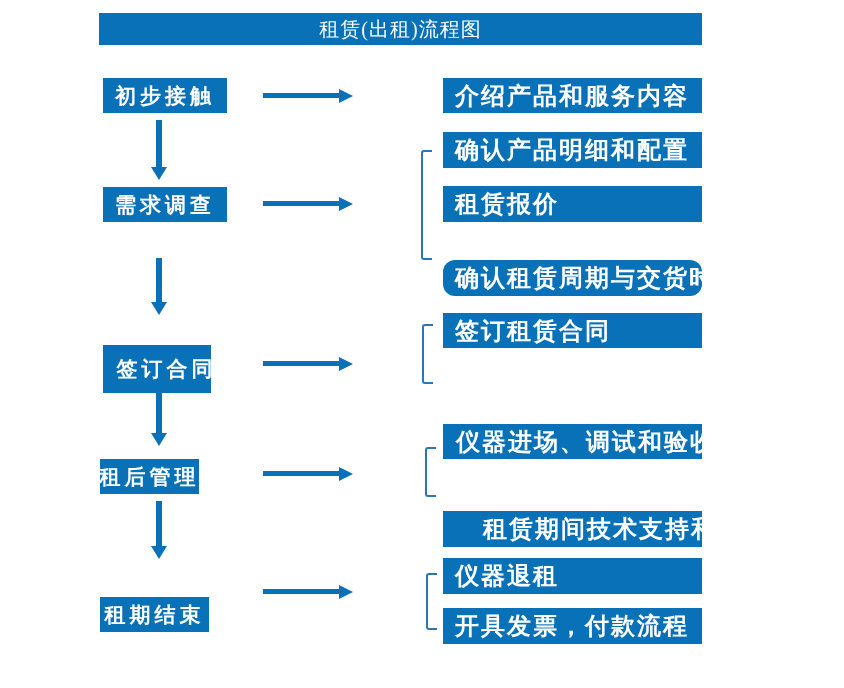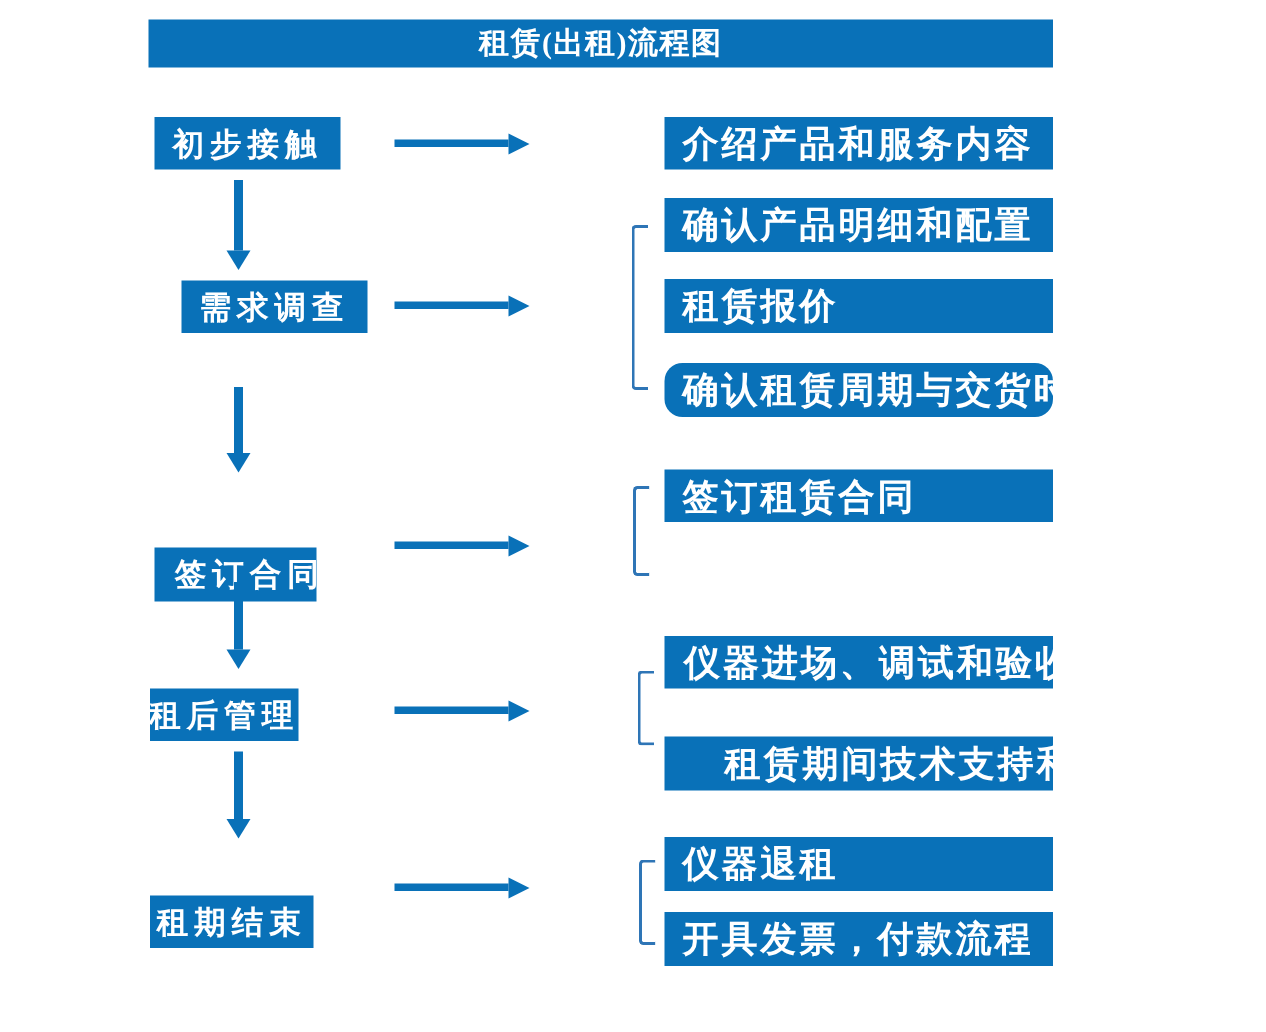--- a/index.html
+++ b/index.html
@@ -20,21 +20,21 @@
     background: var(--bg);
     overflow: hidden;
   }
   .title-bar {
     position: absolute;
     left: 99px; top: 13px;
     width: 603px; height: 32px;
     background: var(--primary);
     color: var(--box-text);
     font-size: 20px;
-    font-weight: bold;
+    font-weight: normal;
     text-align: center;
     line-height: 32px;
     letter-spacing: 1px;
   }
   .step {
     position: absolute;
     background: var(--primary);
     color: var(--box-text);
     font-size: 21px;
     font-weight: bold;
@@ -101,22 +101,22 @@
   }
 </style>
 </head>
 <body>
 
 <div class="canvas">
 
   <div class="title-bar">租赁(出租)流程图</div>
 
   <div class="step" style="left:103px; top:78px;  width:124px; height:35px;">初步接触</div>
-  <div class="step" style="left:121px; top:187px; width:124px; height:35px;">需求调查</div>
-  <div class="step" style="left:103px; top:365px; width:108px; height:36px;padding-left:19px;">签订合同</div>
+  <div class="step" style="left:103px; top:187px; width:124px; height:35px;">需求调查</div>
+  <div class="step" style="left:103px; top:345px; width:108px; height:48px;padding-left:19px;">签订合同</div>
   <div class="step" style="left:100px; top:459px; width:99px; height:35px;">租后管理</div>
   <div class="step" style="left:100px; top:575px; width:109px; height:35px;margin-top:22px;">租期结束</div>
 
   <div class="v-arrow" style="top:120px; height:47px;"></div>
   <div class="v-arrow" style="top:258px; height:44px;"></div>
   <div class="v-arrow" style="top:388px; height:45px;"></div>
   <div class="v-arrow" style="top:501px; height:45px;"></div>
 
   <div class="h-arrow" style="top:93px;"></div>
   <div class="h-arrow" style="top:201px;"></div>
@@ -125,20 +125,20 @@
   <div class="h-arrow" style="top:589px;"></div>
 
   <div class="bracket" style="left:421px; top:150px; height:110px;"></div>
   <div class="bracket" style="left:422px; top:324px; height:60px;"></div>
   <div class="bracket" style="left:425px; top:447px; height:50px;"></div>
   <div class="bracket" style="left:426px; top:573px; height:57px;"></div>
 
   <div class="detail" style="top:78px;  height:35px;">介绍产品和服务内容</div>
   <div class="detail" style="top:132px;">确认产品明细和配置</div>
   <div class="detail" style="top:186px;">租赁报价</div>
-  <div class="detail" style="top:242px;border-radius:12px;">确认租赁周期与交货时间</div>
+  <div class="detail" style="top:260px;border-radius:12px;">确认租赁周期与交货时间</div>
   <div class="detail" style="top:313px; height:35px;">签订租赁合同</div>
   <div class="detail" style="top:424px; height:35px;padding-left:13px;">仪器进场、调试和验收</div>
-  <div class="detail" style="top:491px;padding-left:40px;">租赁期间技术支持和指导</div>
+  <div class="detail" style="top:511px;padding-left:40px;">租赁期间技术支持和指导</div>
   <div class="detail" style="top:558px;">仪器退租</div>
   <div class="detail" style="top:608px;">开具发票，付款流程</div>
 
 </div>
 
 </body></html>

